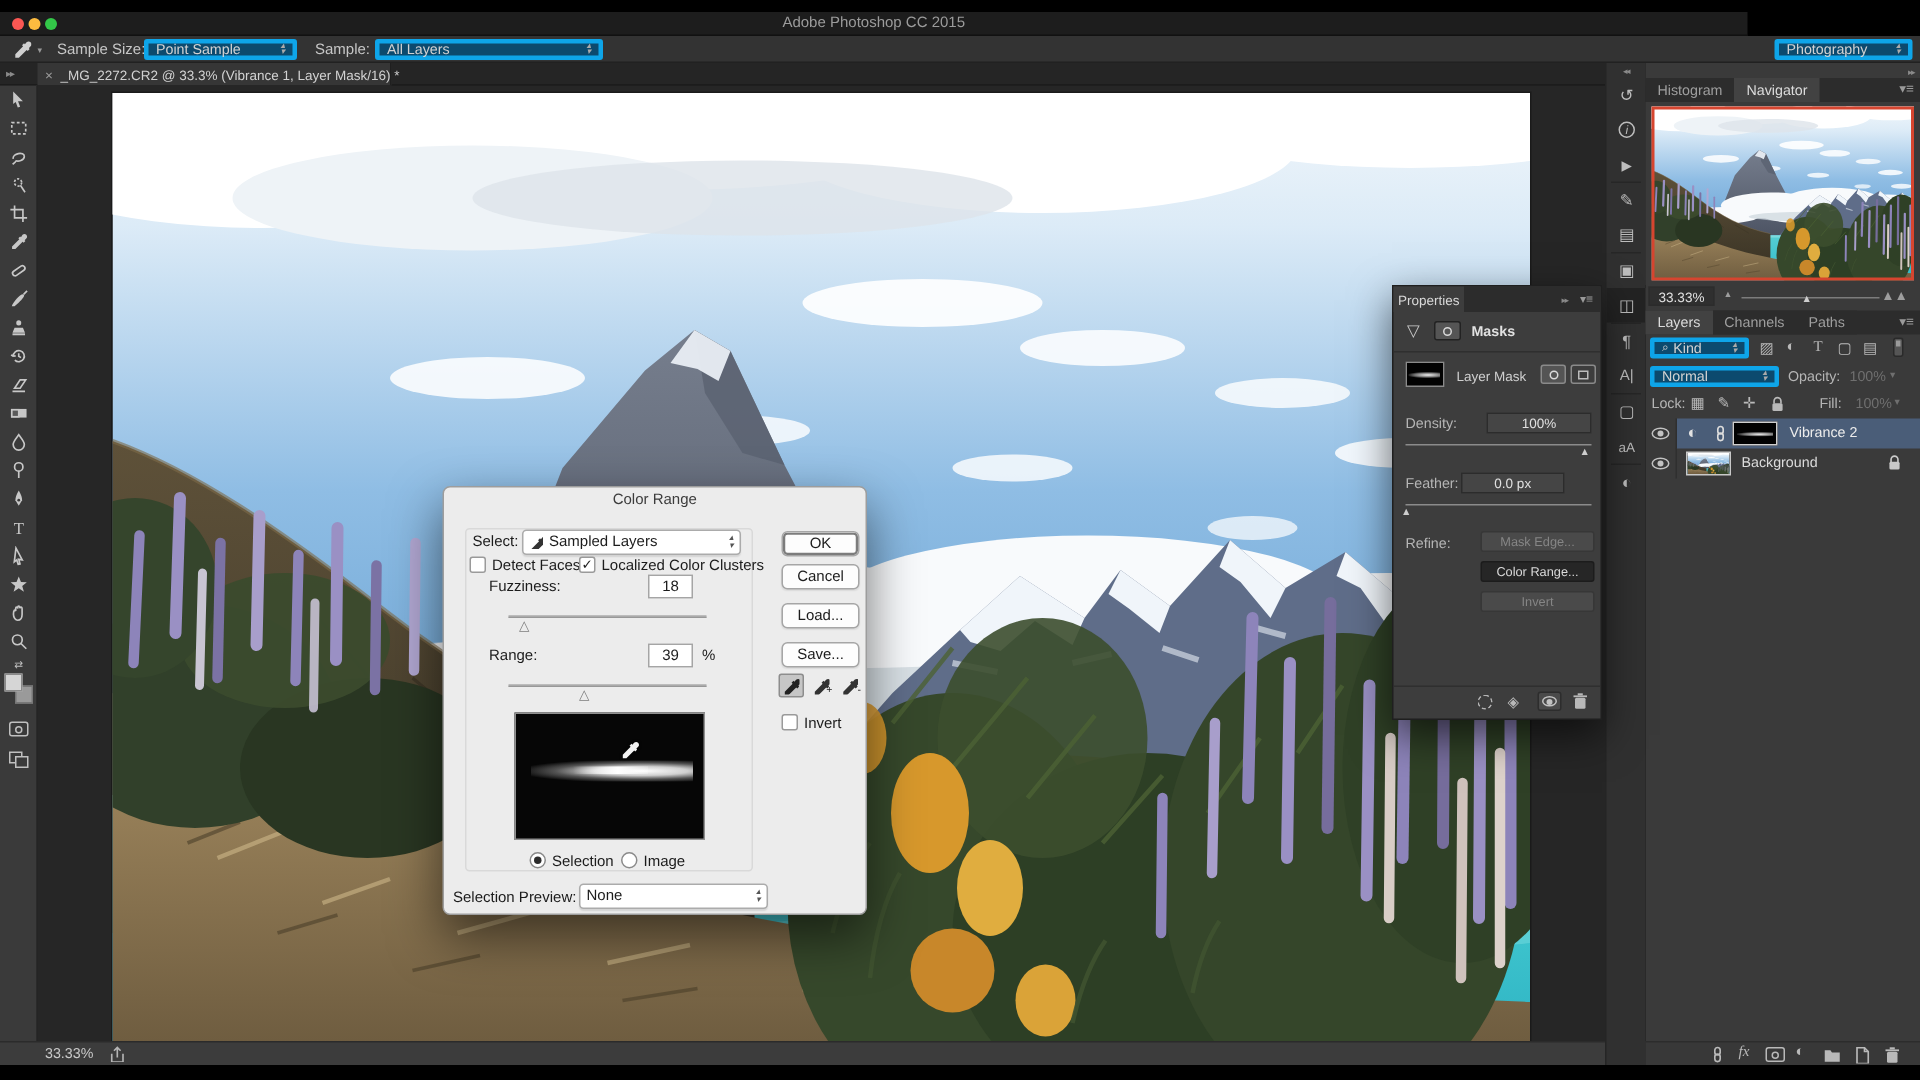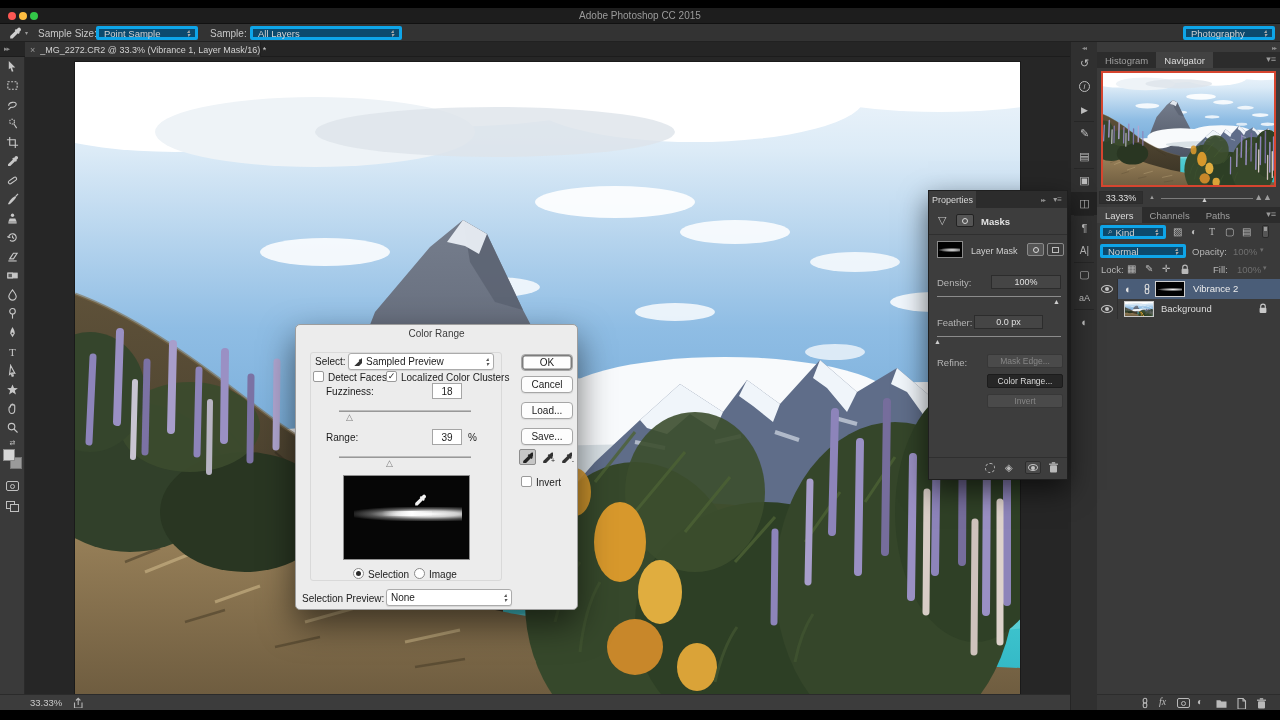--- a/index.html
+++ b/index.html
@@ -1,19 +1,19 @@
 <!DOCTYPE html>
 <html><head>
 <meta charset="utf-8">
 <style>
 *{box-sizing:border-box;margin:0;padding:0}
 html,body{width:1280px;height:720px;overflow:hidden}
 body{background:#000;font-family:"Liberation Sans",sans-serif;position:relative;-webkit-font-smoothing:antialiased}
 
-#titlebar{position:absolute;left:0;top:8px;width:1280px;height:16px;background:#1d1d1d;border-bottom:1px solid #111}
+#titlebar{position:absolute;left:0;top:8px;width:1165px;height:16px;background:#1d1d1d;border-bottom:1px solid #111}
 .tl{position:absolute;top:4px;width:8px;height:8px;border-radius:50%}
 #win-title{position:absolute;left:0;right:0;top:2px;text-align:center;font-size:10px;color:#9b9b9b}
 #optionsbar{position:absolute;left:0;top:24px;width:1280px;height:18px;background:#333;border-bottom:1px solid #212121;color:#c6c6c6;font-size:10px}
 .ob-label{position:absolute;top:4px}
 .dk-dd{position:absolute;top:2px;height:14px;background:#0c4a6e;border:3px solid #0ea5e9;border-radius:2px;color:#d2d2d2;display:flex;align-items:center;padding:0 5px;font-size:9.5px}
 .ud{display:inline-flex;flex-direction:column;line-height:4.5px;font-size:6px;color:#aaa;margin-left:auto;padding-left:6px}
 #tabstrip{position:absolute;left:0;top:42px;width:1097px;height:15px;background:#252525;border-bottom:1px solid #1c1c1c}
 #doc-tab{position:absolute;left:25px;top:0;width:236px;height:15px;background:#363636;border-right:1px solid #1f1f1f;display:flex;align-items:center;padding:0 5px;gap:5px}
 #doc-tab .x{color:#9a9a9a;font-size:9px}
 #doc-tab .t{color:#d2d2d2;font-size:9px;white-space:nowrap}
@@ -640,21 +640,21 @@
 
 <div id="dlg">
   <div id="dlg-title">Color Range</div>
   <div class="group"></div>
 
   <span class="dlabel" style="left:19px;top:31px">Select:</span>
   <div class="osx-dd" style="left:52px;top:28px;width:146px">
     <svg style="width:9px;height:9px;color:#333;margin-right:4px">
         <use href="#i-dropper"></use>
       </svg>
-    <span>Sampled Preview</span>
+    <span>Sampled Layers</span>
     <span class="ud">
         <i>▴</i>
         <i>▾</i>
       </span>
   </div>
 
   <span class="cb" style="left:17px;top:46px"></span>
   <span class="dlabel" style="left:32px;top:47px">Detect Faces</span>
   <span class="cb" style="left:90px;top:46px">
       <span>✓</span>

